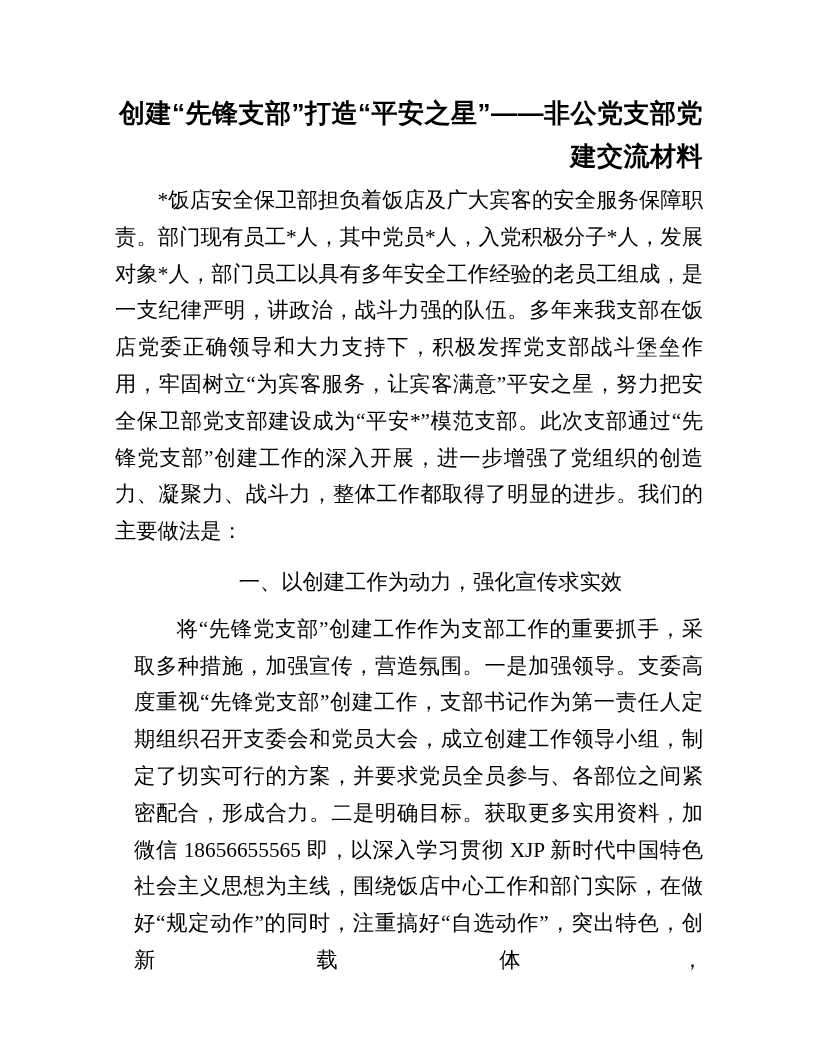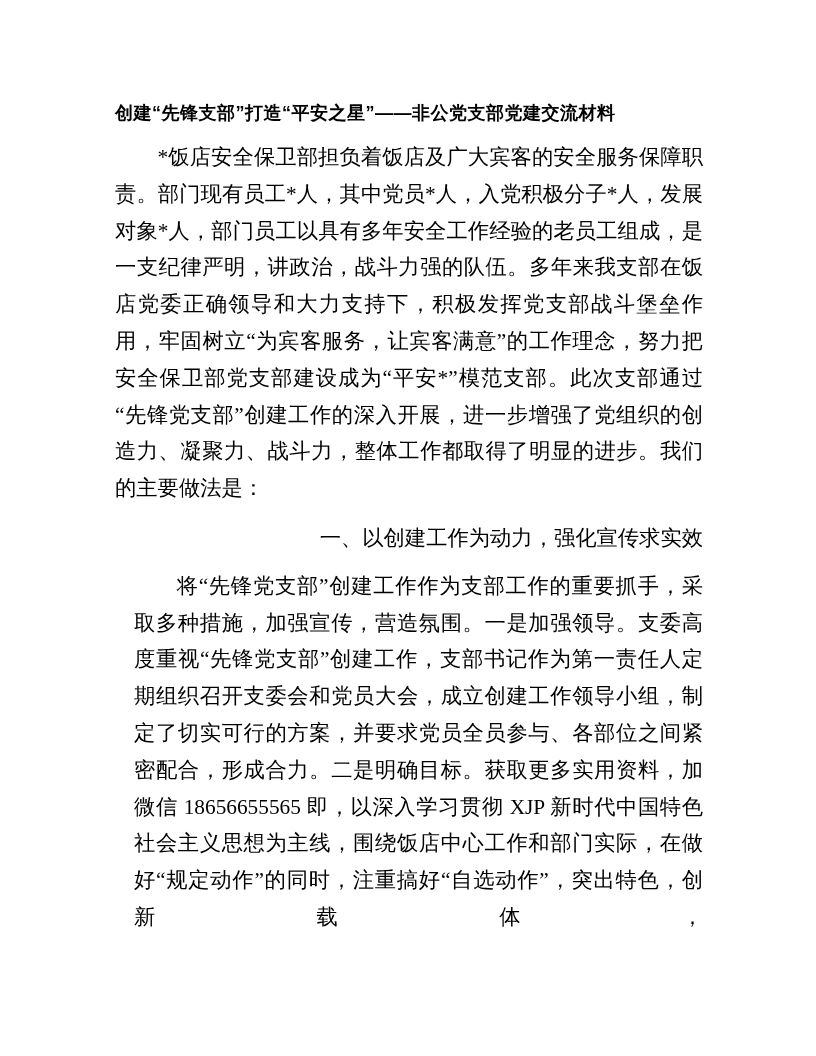--- a/index.html
+++ b/index.html
@@ -13,56 +13,56 @@
     height: 1056px;
     background: #ffffff;
     box-sizing: border-box;
     padding: 92px 113px 0 115px;
     overflow: hidden;
     color: #000000;
   }
   .doc-title {
     font-family: "Liberation Sans", sans-serif;
     font-weight: bold;
-    font-size: 18px;
+    font-size: 26px;
     line-height: 43px;
-    text-align: left;
+    text-align: right;
     color: #000000;
     margin: 0 0 4px 0;
     letter-spacing: 0.5px;
   }
   .para {
     font-family: "Liberation Serif", serif;
     font-size: 21.3px;
     line-height: 36.8px;
     color: #000000;
     margin: 0;
     text-align: justify;
     text-justify: inter-character;
     text-indent: 2em;
     word-break: break-all;
   }
   .para.cutoff {
     text-align-last: justify;
     margin-left: 19px;
   }
   .section-heading {
-    font-family: Liberation Mono, monospace;
+    font-family: Liberation Serif, serif;
     font-size: 21.3px;
     line-height: 36.8px;
     color: #000000;
     margin: 14px 0 10px 0;
     text-indent: 2em;
-    text-align: right;
+    text-align: center;
   }
 </style>
 </head>
 <body>
 
 <div class="page">
   <h1 class="doc-title">创建“先锋支部”打造“平安之星”——非公党支部党建交流材料</h1>
 
-  <p class="para">*饭店安全保卫部担负着饭店及广大宾客的安全服务保障职责。部门现有员工*人，其中党员*人，入党积极分子*人，发展对象*人，部门员工以具有多年安全工作经验的老员工组成，是一支纪律严明，讲政治，战斗力强的队伍。多年来我支部在饭店党委正确领导和大力支持下，积极发挥党支部战斗堡垒作用，牢固树立“为宾客服务，让宾客满意”的工作理念，努力把安全保卫部党支部建设成为“平安*”模范支部。此次支部通过“先锋党支部”创建工作的深入开展，进一步增强了党组织的创造力、凝聚力、战斗力，整体工作都取得了明显的进步。我们的主要做法是：</p>
+  <p class="para">*饭店安全保卫部担负着饭店及广大宾客的安全服务保障职责。部门现有员工*人，其中党员*人，入党积极分子*人，发展对象*人，部门员工以具有多年安全工作经验的老员工组成，是一支纪律严明，讲政治，战斗力强的队伍。多年来我支部在饭店党委正确领导和大力支持下，积极发挥党支部战斗堡垒作用，牢固树立“为宾客服务，让宾客满意”平安之星，努力把安全保卫部党支部建设成为“平安*”模范支部。此次支部通过“先锋党支部”创建工作的深入开展，进一步增强了党组织的创造力、凝聚力、战斗力，整体工作都取得了明显的进步。我们的主要做法是：</p>
 
   <p class="section-heading">一、以创建工作为动力，强化宣传求实效</p>
 
   <p class="para cutoff">将“先锋党支部”创建工作作为支部工作的重要抓手，采取多种措施，加强宣传，营造氛围。一是加强领导。支委高度重视“先锋党支部”创建工作，支部书记作为第一责任人定期组织召开支委会和党员大会，成立创建工作领导小组，制定了切实可行的方案，并要求党员全员参与、各部位之间紧密配合，形成合力。二是明确目标。获取更多实用资料，加微信 18656655565 即，以深入学习贯彻 XJP 新时代中国特色社会主义思想为主线，围绕饭店中心工作和部门实际，在做好“规定动作”的同时，注重搞好“自选动作”，突出特色，创新载体，</p>
 </div>
 
 </body></html>

